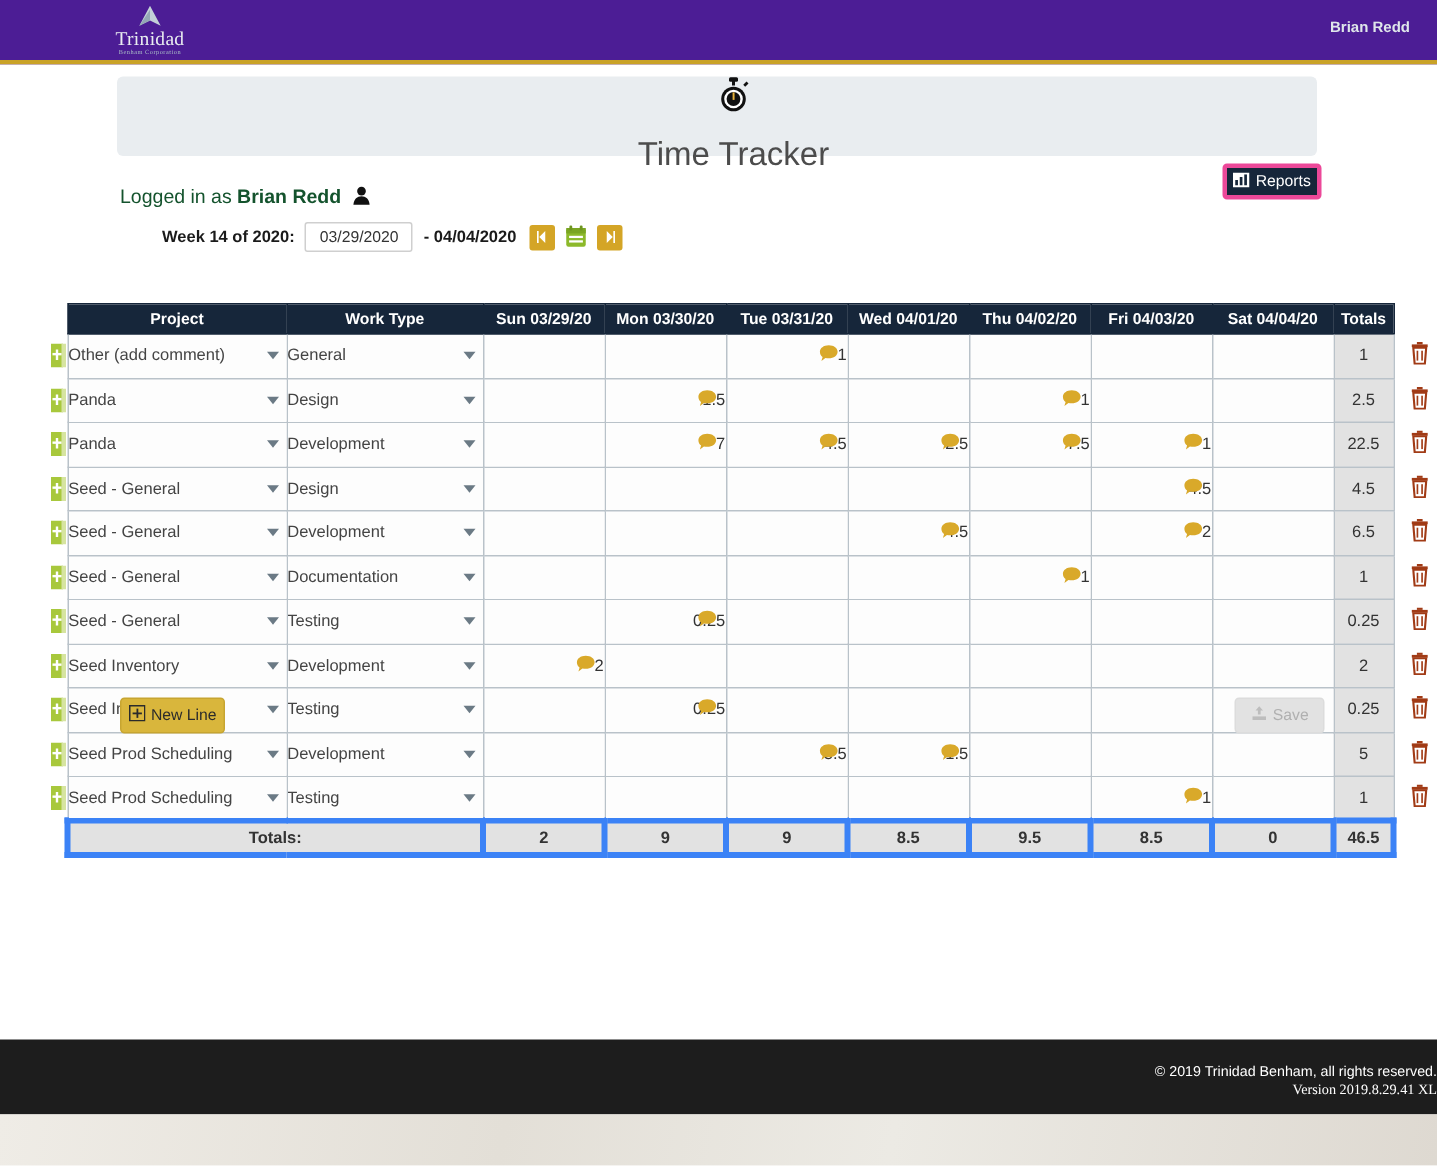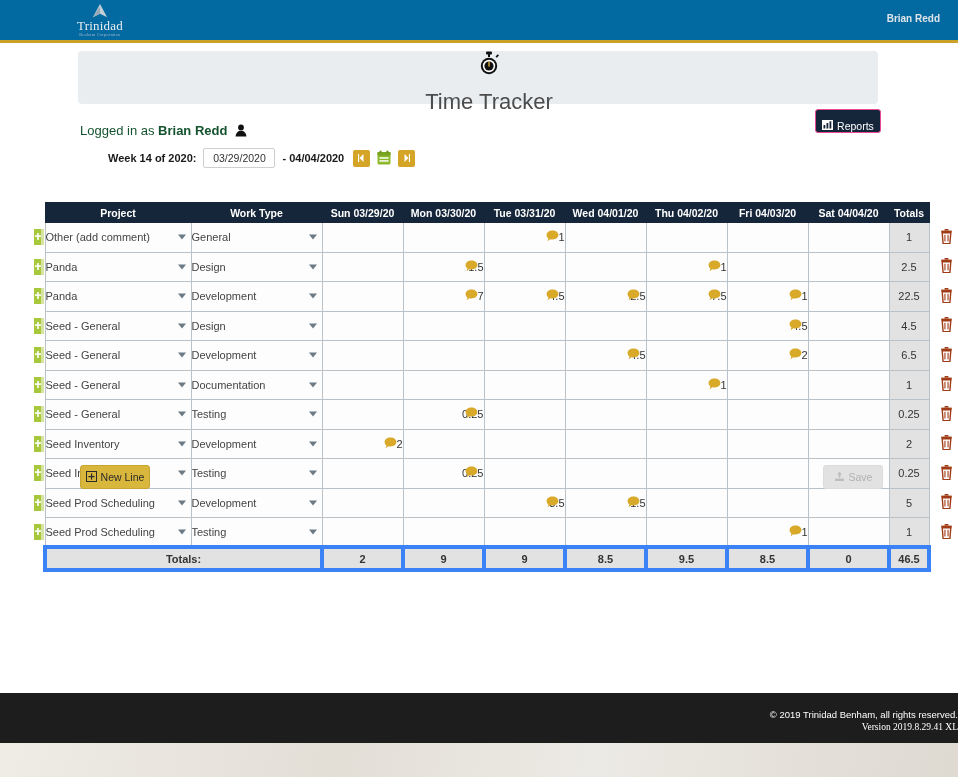--- a/index.html
+++ b/index.html
@@ -8,21 +8,21 @@
     width: 958px; height: 777px;
     font-family: "Liberation Sans", sans-serif;
     background: #ffffff;
     overflow: hidden;
   }
   .page { position: relative; width: 958px; height: 777px; background:#ffffff; }
 
   
   .topnav {
     position:absolute; left:0; top:0; width:958px; height:52px;
-    background:#0369a1;
+    background:#4c1d95;
     display:flex; align-items:center;padding-left:48px;
   }
   .logo-wrap { position:absolute; left:68px; top:3px; width:64px; height:34px;
     display:flex; flex-direction:column; align-items:center; justify-content:center; }
   .logo-mark { width:20px; height:18px; }
   .logo-text { color:#e9edf0; font-family:"Liberation Serif", serif; font-size:13px;
     line-height:11px; letter-spacing:.2px; margin-top:1px; }
   .logo-sub { color:#a9bcc7; font-size:4.2px; letter-spacing:.35px; margin-top:1px;
     font-family:"Liberation Serif", serif; }
   .nav-user { position:absolute; right:18px; top:13px; color:#dfe6ea; font-size:10px; font-weight:bold; }
@@ -40,22 +40,22 @@
   }
   .title-icon { font-size:24px; line-height:1; }
   .title-text { font-size:22px; color:#4c4c4c; font-weight:normal; }
 
   .loginrow { position:absolute; left:80px; top:80px; font-size:13px; color:#14532d; }
   .loginrow .uname { font-weight:bold; }
   .loginrow .person { font-size:13px; margin-left:4px; }
 
   .reports-btn {
     position:absolute; left:815px; top:66px; width:66px; height:24px;
-    background:#16263a; color:#ffffff; border:1px solid #ec4899; border-radius:3px;
-    font-size:10.5px; display:flex; align-items:flex-end; justify-content:center; gap:4px;
+    background:#16263a; color:#ffffff; border:3px solid #ec4899; border-radius:3px;
+    font-size:10.5px; display:flex; align-items:center; justify-content:center; gap:4px;
     cursor:pointer;
   }
 
   .weekrow { position:absolute; left:80px; top:105px; display:flex; align-items:center; gap:0; }
   .week-label { font-size:11px; color:#1a1a1a; font-weight:bold; margin-right:7px;margin-left:28px; }
   .date-input {
     width:72px; height:20px; border:1px solid #cfcfcf; background:#fff;
     font-size:10.5px; color:#333; text-align:center; border-radius:2px; padding:0;
     font-family:"Liberation Sans", sans-serif;
   }

